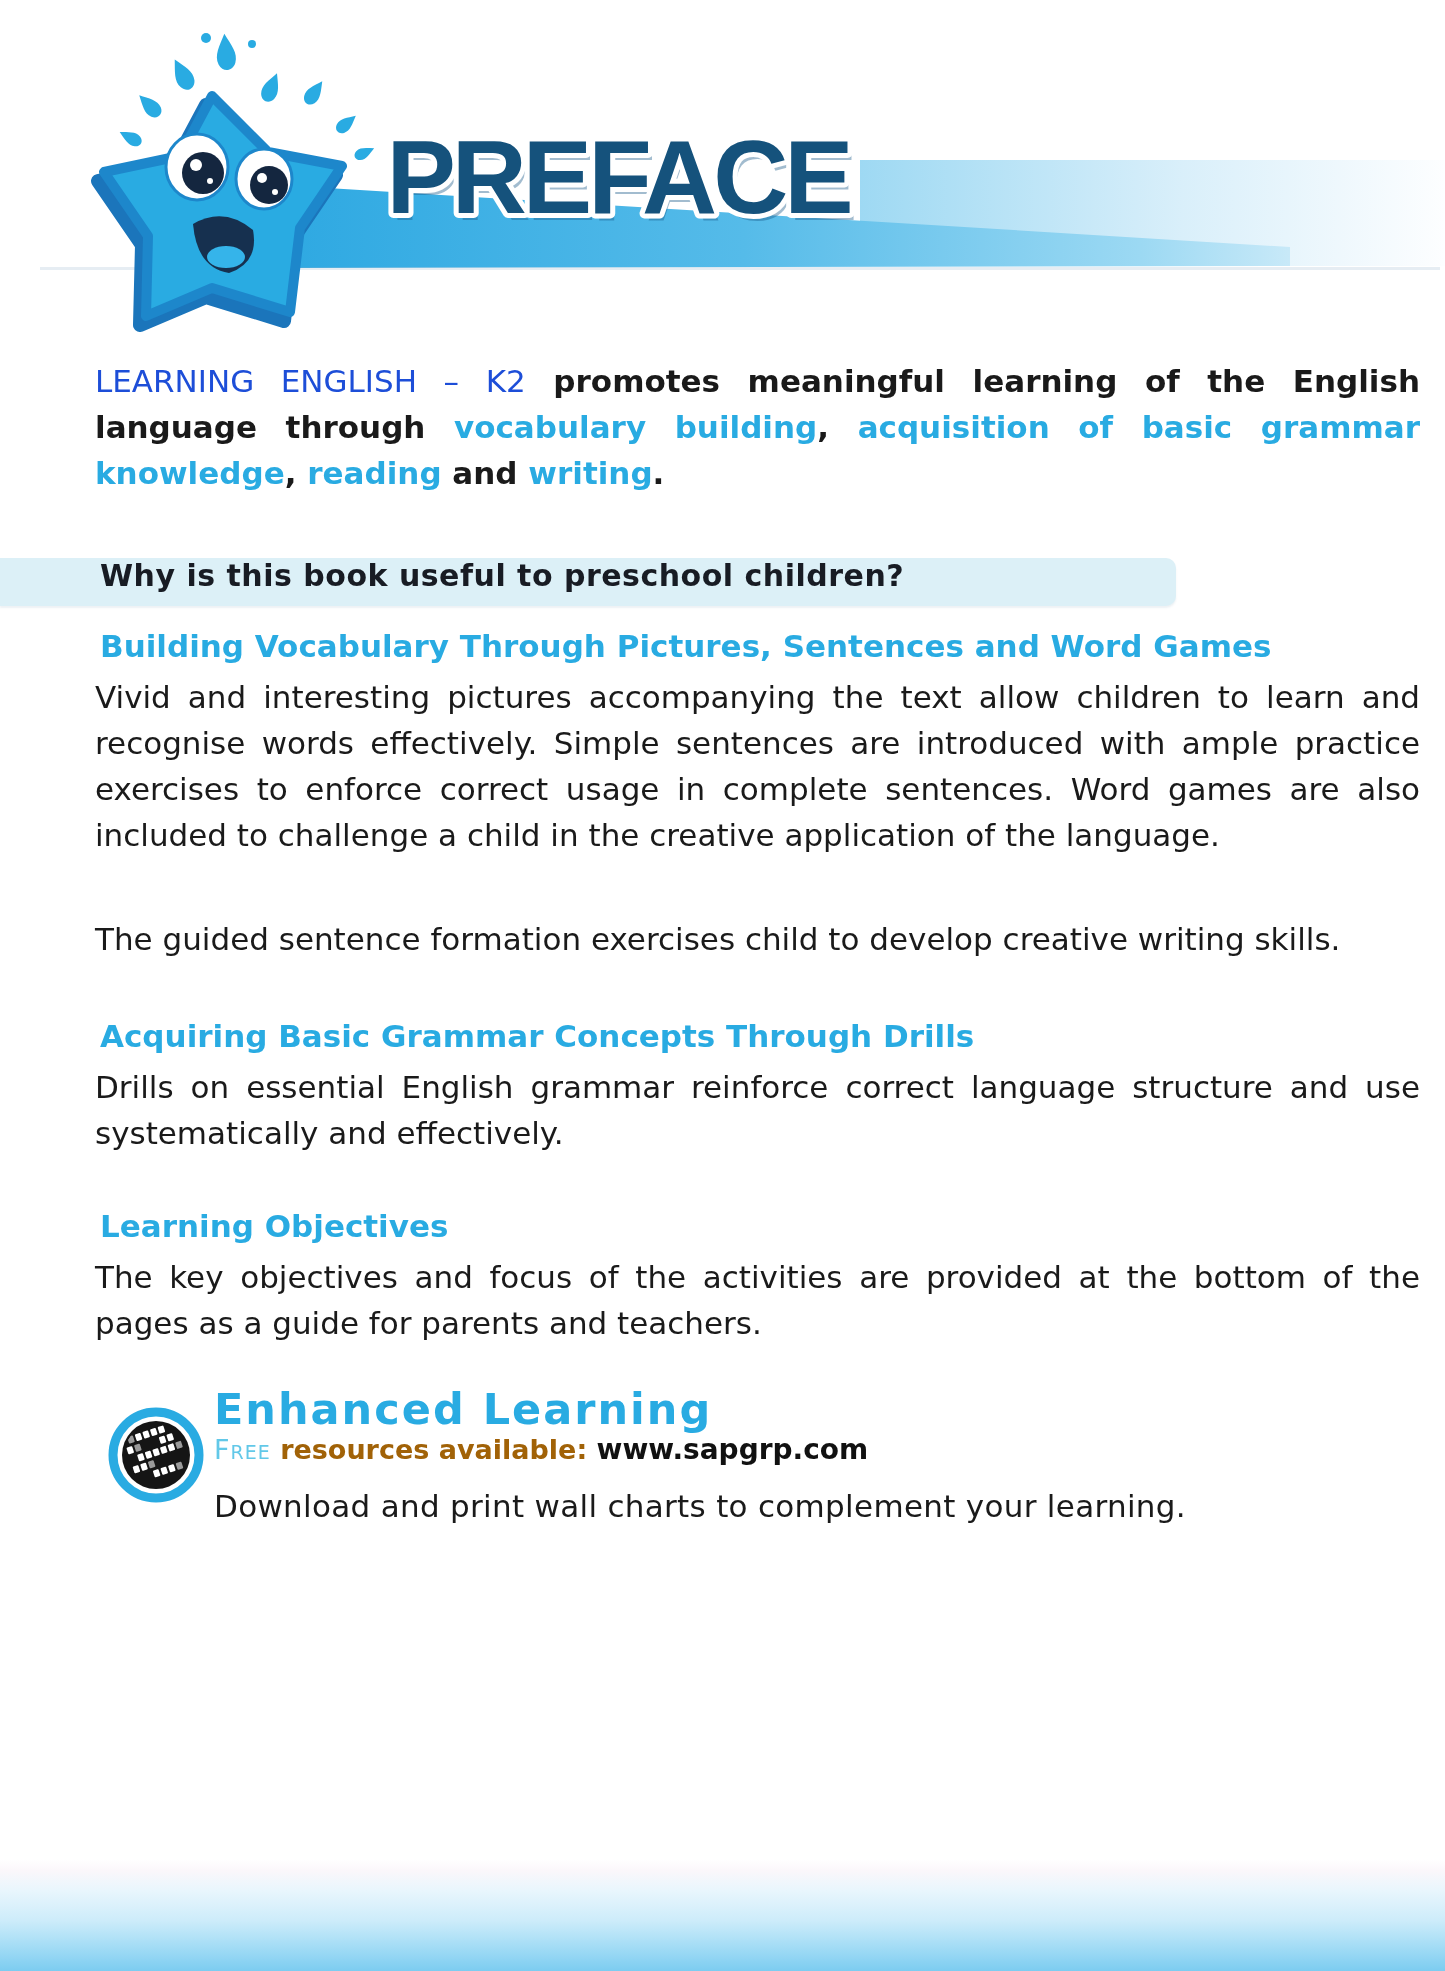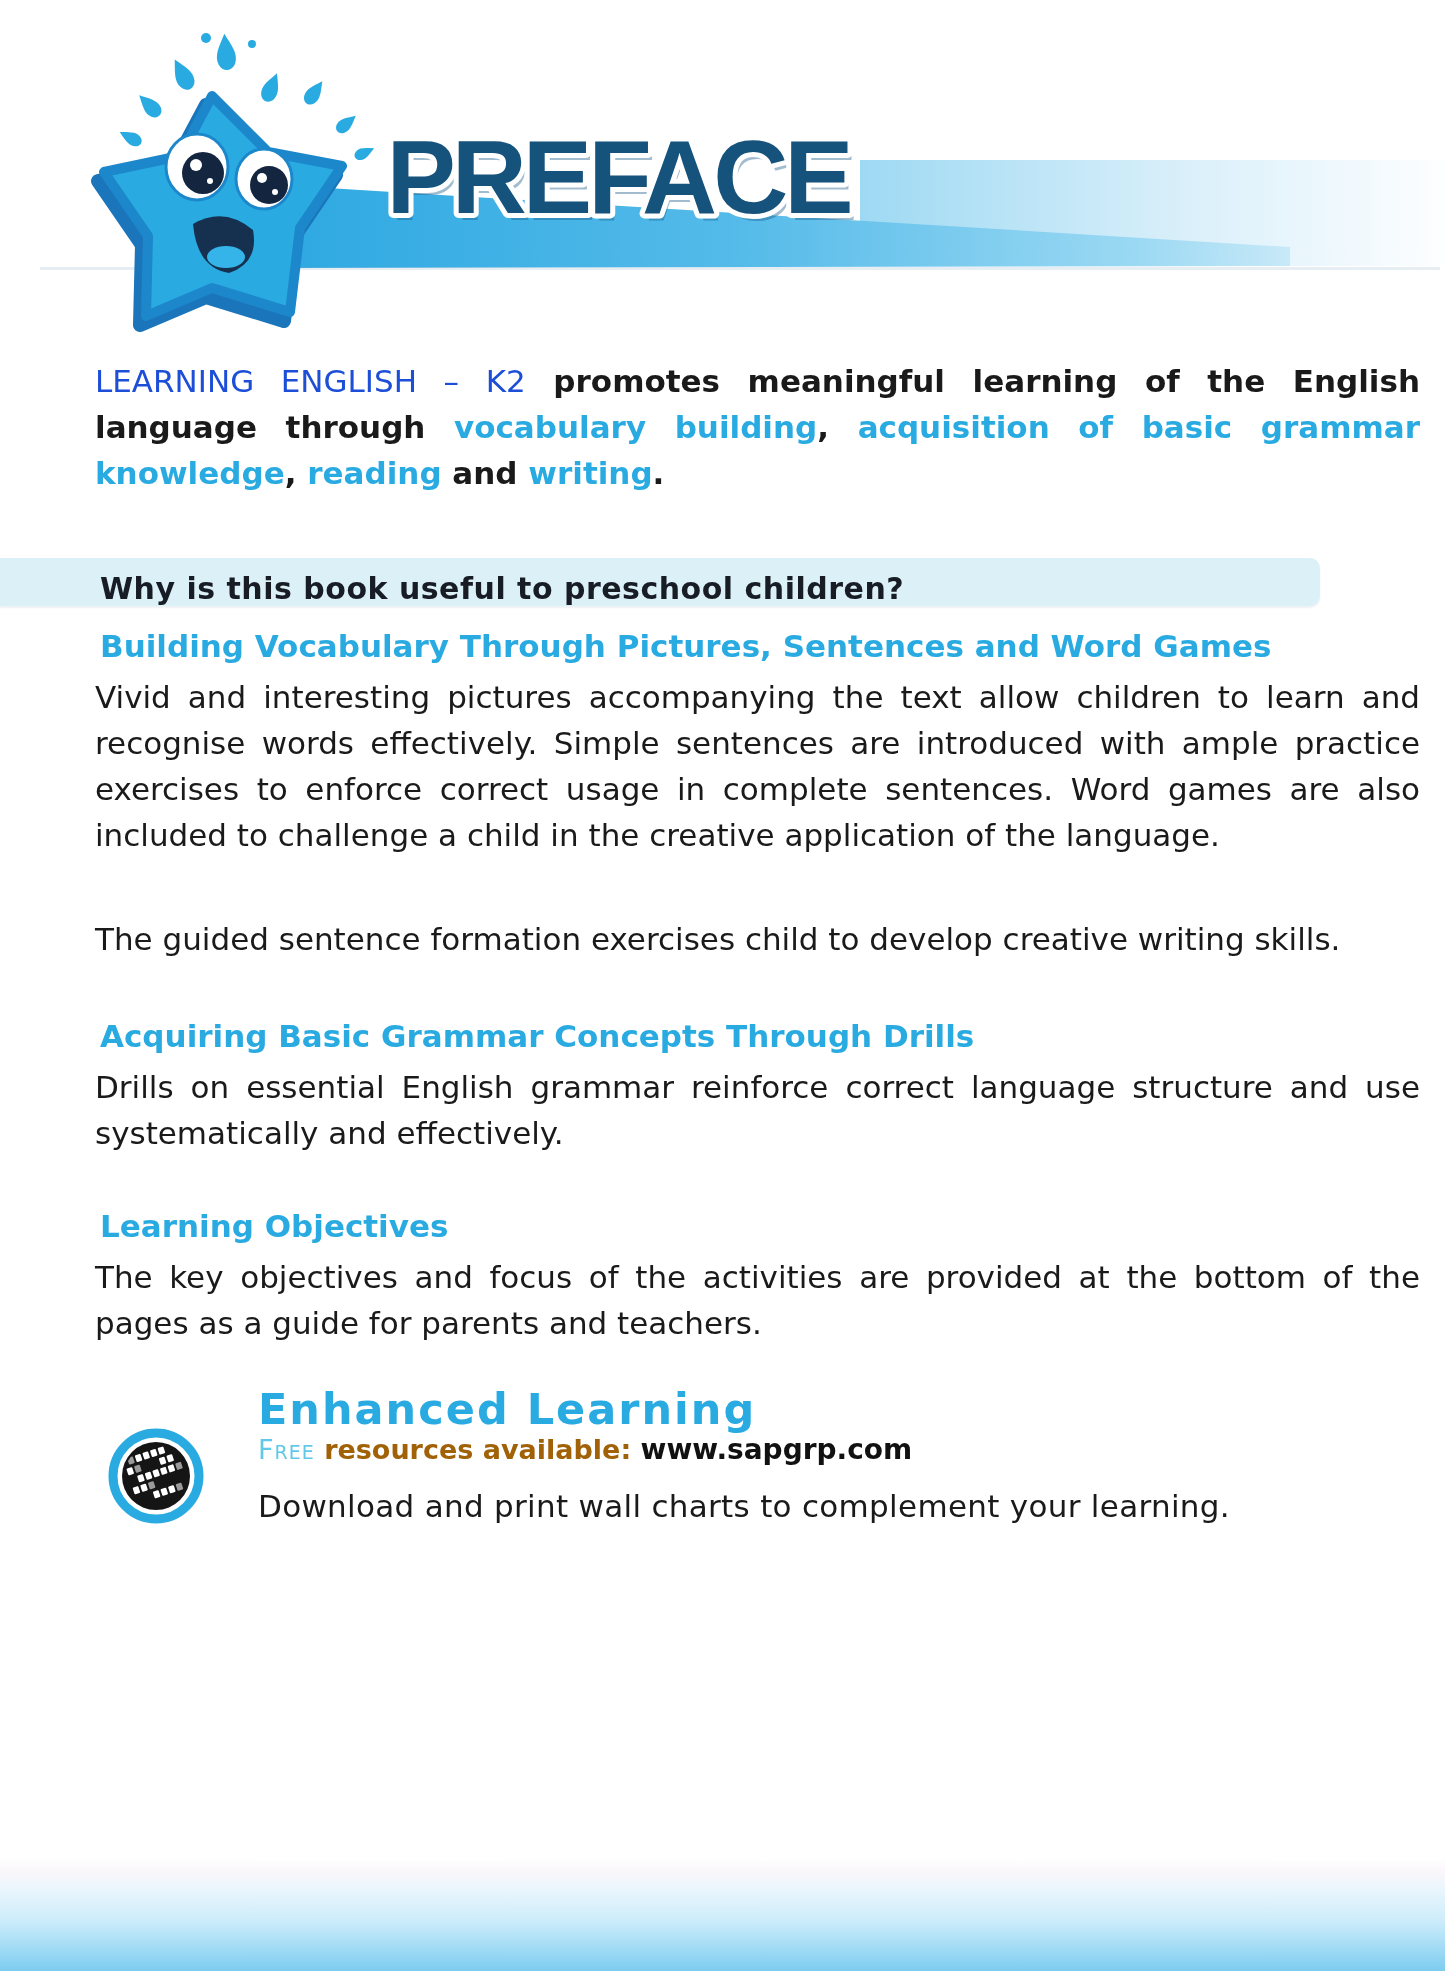--- a/index.html
+++ b/index.html
@@ -20,25 +20,25 @@
     margin:26px 25px 0 95px;
     font-size:31px;line-height:46px;
     text-align:justify;
   }
   .seg-lead{color:#1d4ed8;font-weight:normal;}
   .seg-normal{color:#1a1a1a;font-weight:600;}
   .seg-highlight{color:#29abe2;font-weight:bold;}
   
   .question-band{
     margin-top:62px;
-    width:1320px;height:48px;
+    width:1176px;height:48px;
     background:#dcf0f7;
     border-radius:0 10px 10px 0;
     box-shadow:0 2px 2px rgba(80,120,150,0.10);
-    display:flex;align-items:flex-end;
+    display:flex;align-items:flex-start;
     padding-left:100px;box-sizing:border-box;
   }
   .question-band .q-text{
     font-size:30px;font-weight:bold;color:#181c24;letter-spacing:0.5px;
   }
   
   .section{margin:0 25px 0 100px;}
   .section .heading{
     font-size:31px;font-weight:bold;color:#29abe2;line-height:40px;
   }
@@ -47,21 +47,21 @@
     font-size:31px;line-height:46px;color:#1a1a1a;
     text-align:justify;font-weight:500;
   }
   .mt-a{margin-top:20px;}
   .mt-b{margin-top:58px;}
   .mt-c{margin-top:54px;}
   .mt-d{margin-top:50px;}
   
   .enhanced{
     margin:40px 25px 0 108px;
-    display:flex;align-items:flex-end;gap:44px;
+    display:flex;align-items:center;
   }
   .qr-badge{width:96px;height:96px;flex:0 0 auto;}
   .enh-text{margin-left:10px;}
   .enh-title{
     font-size:43px;font-weight:bold;color:#29abe2;
     letter-spacing:2px;line-height:46px;
   }
   .enh-free-line{margin-top:2px;font-size:27px;line-height:32px;}
   .free-label{color:#62c8e8;font-weight:normal;font-variant:small-caps;letter-spacing:1px;margin-top:36px;}
   .resources-label{color:#a16207;font-weight:bold;}

